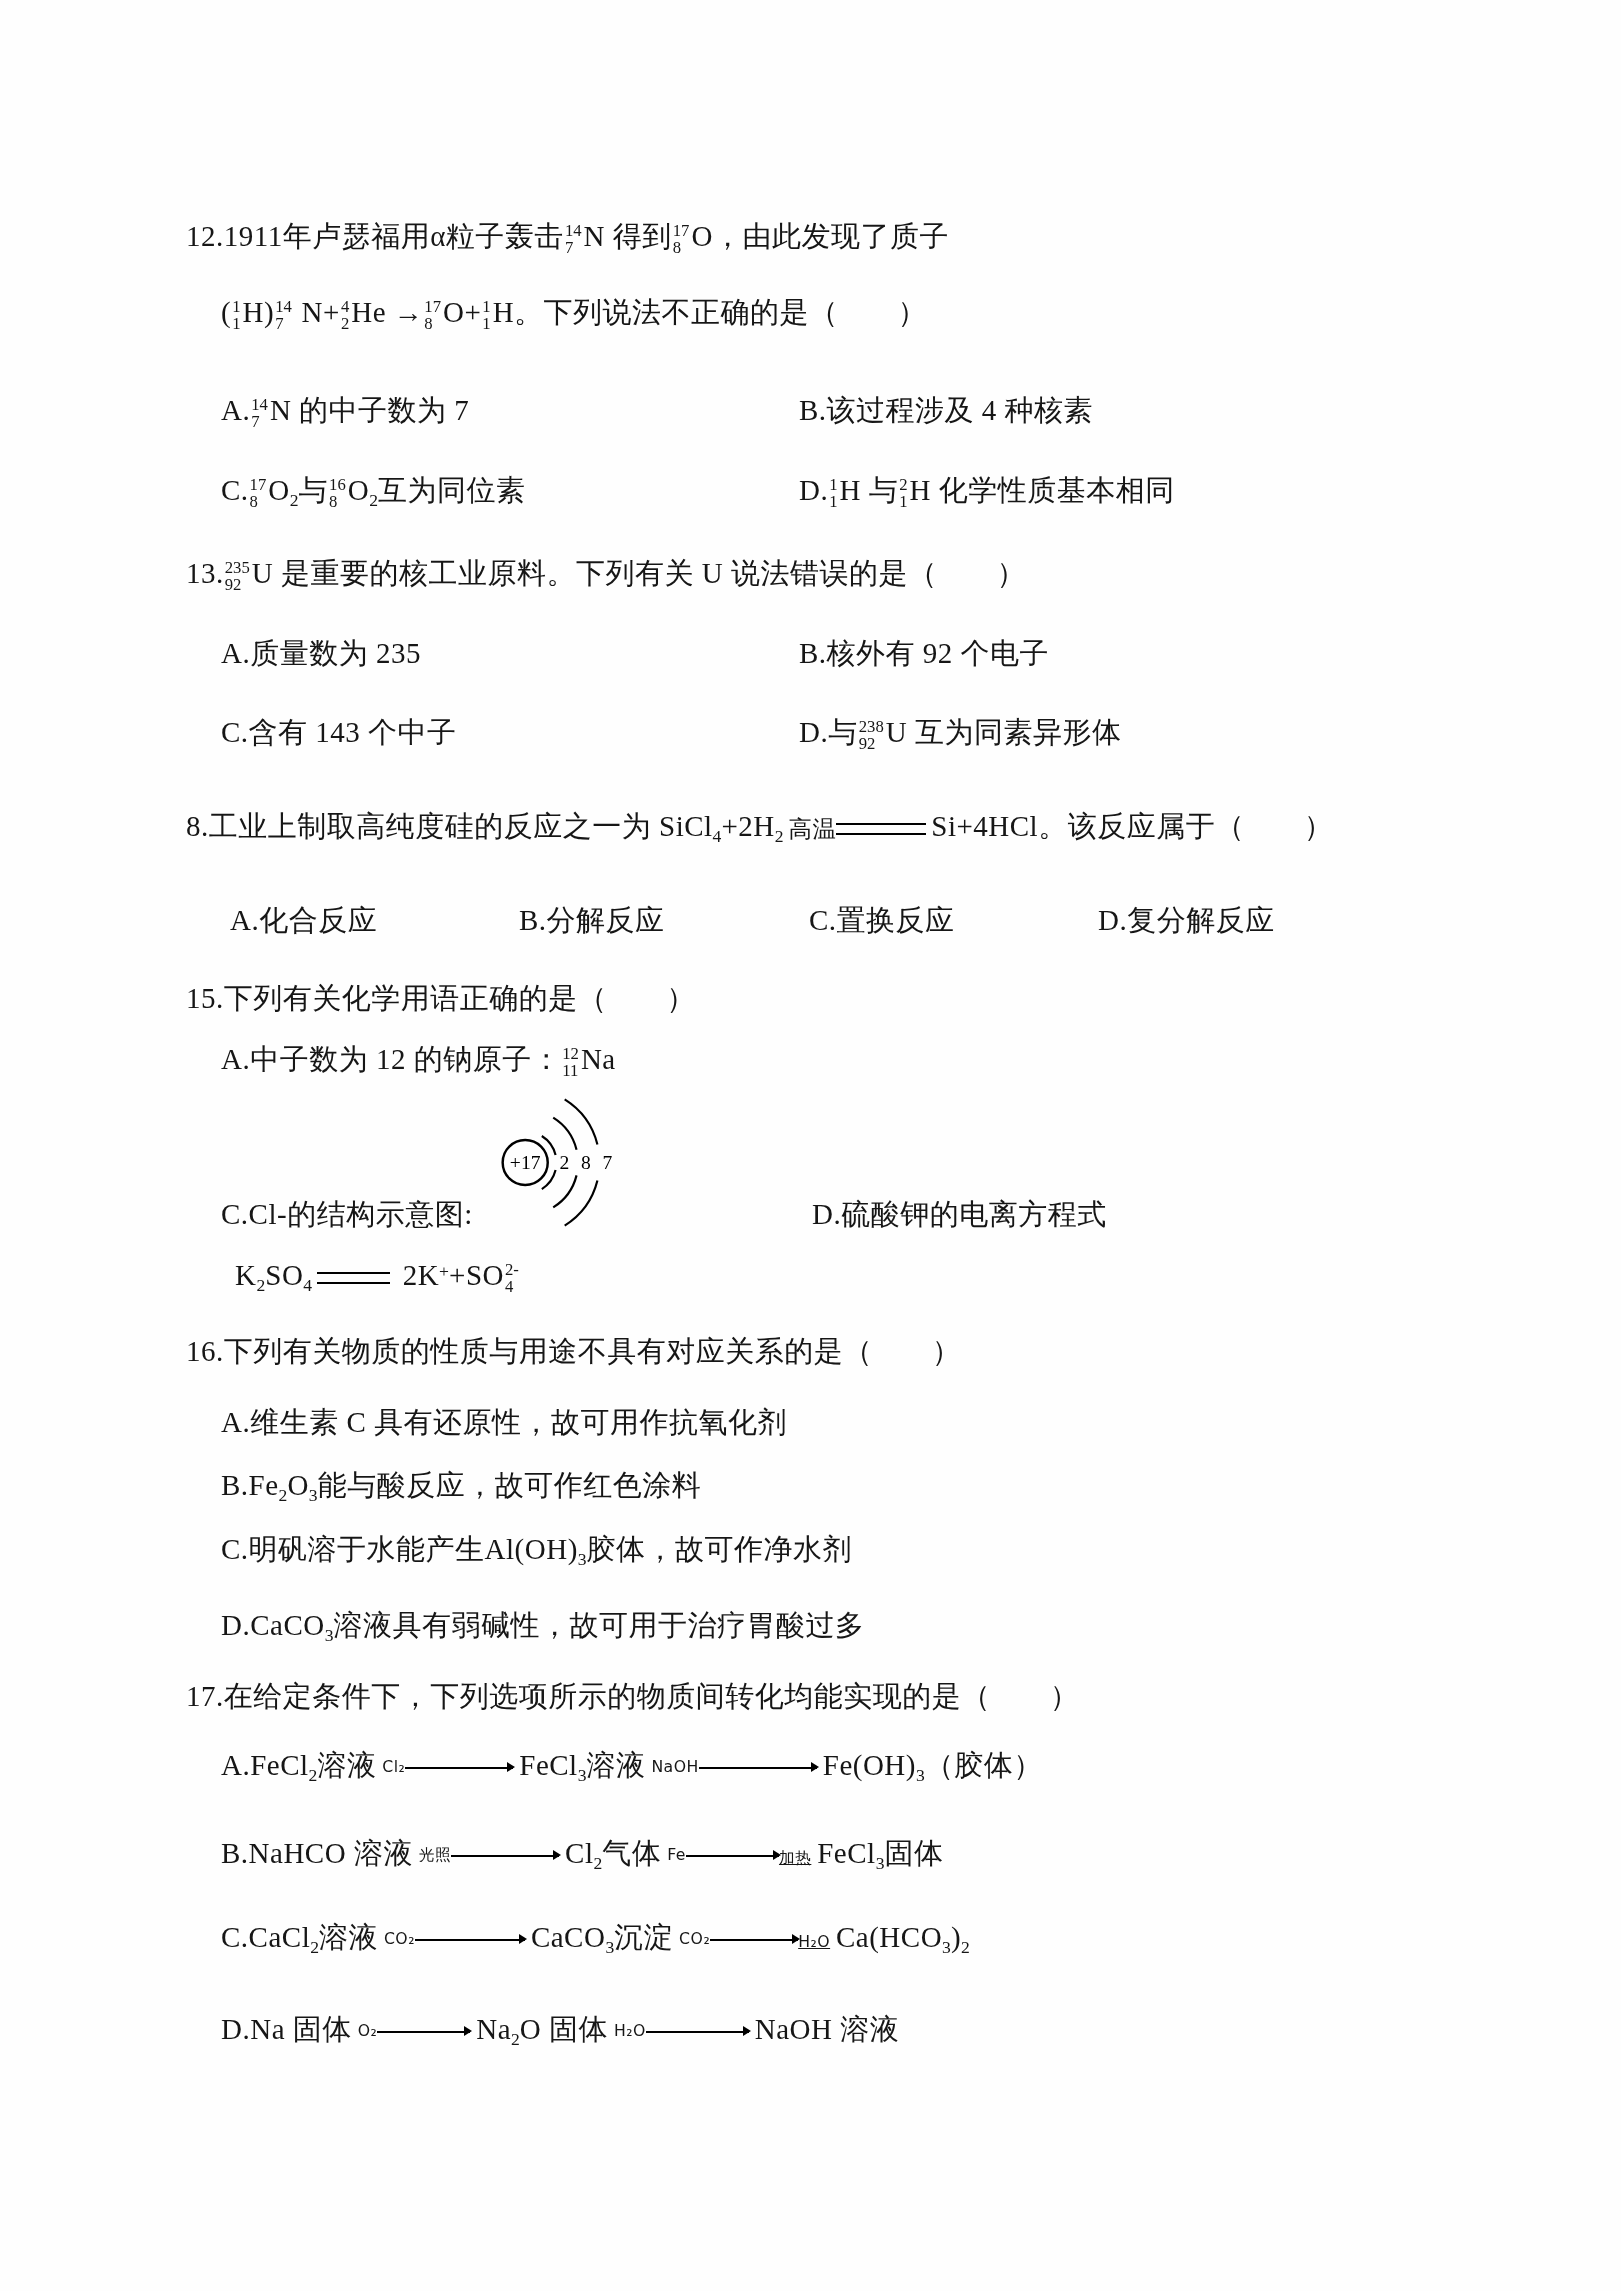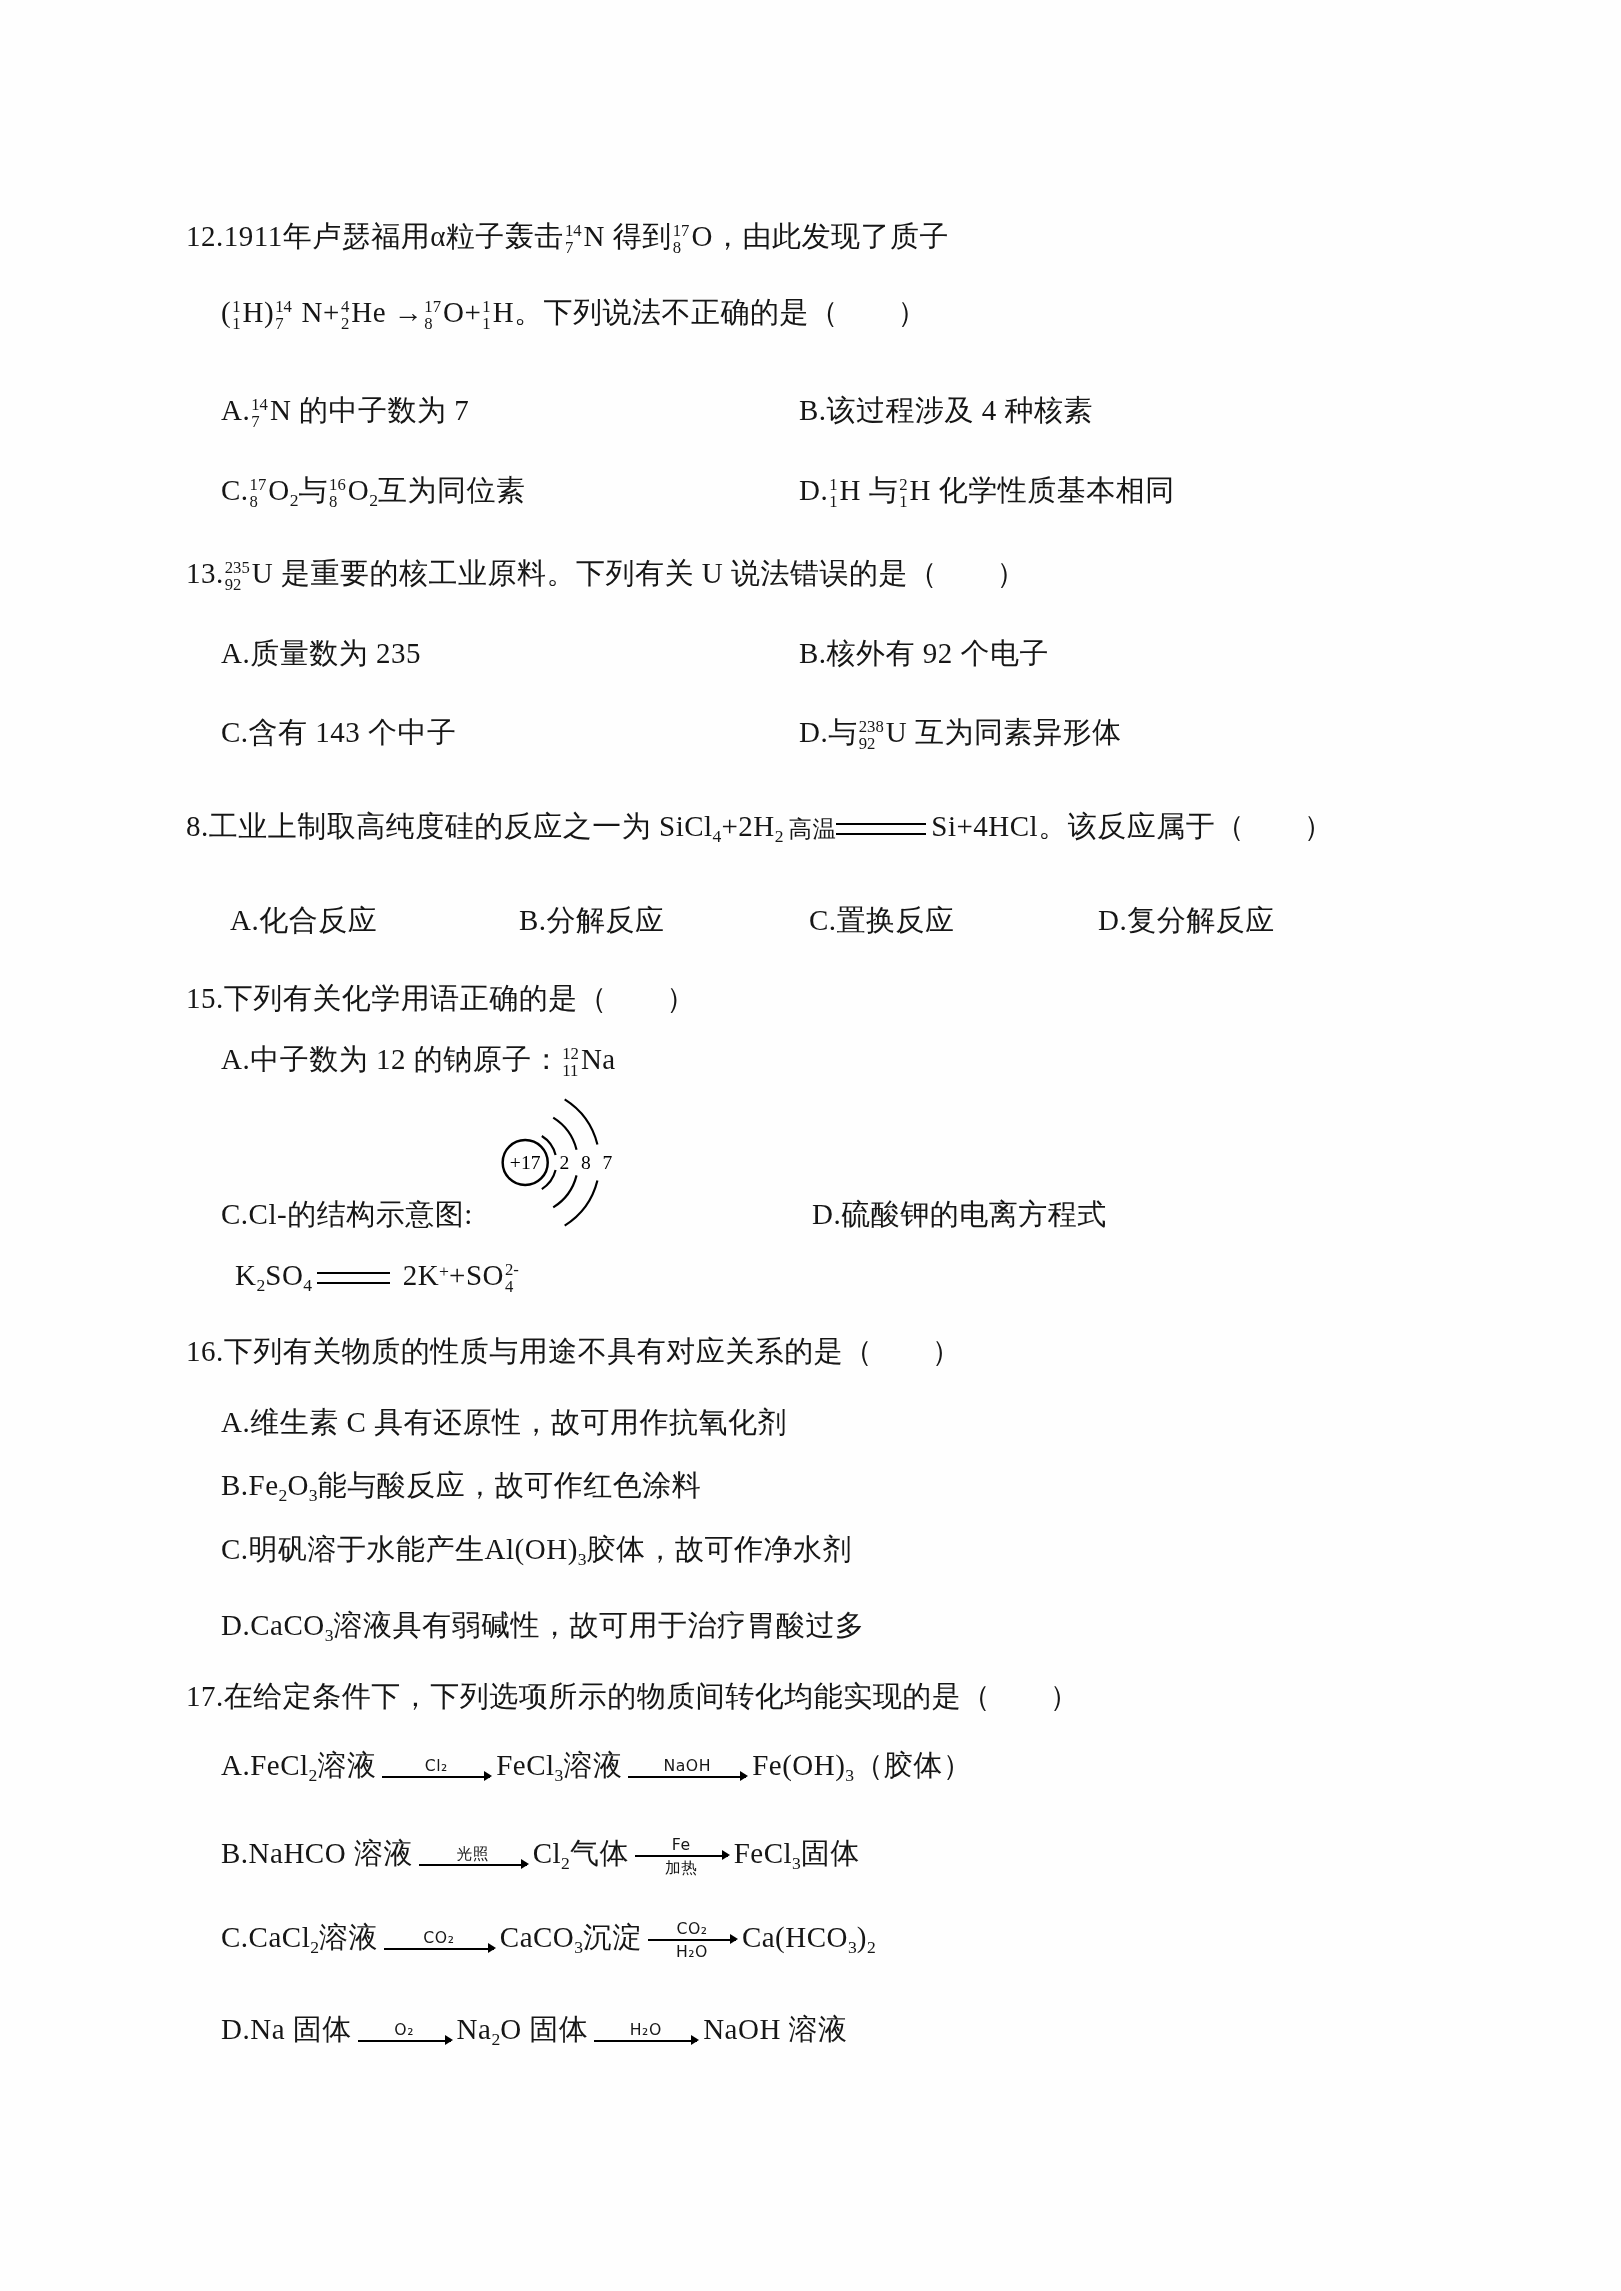--- a/index.html
+++ b/index.html
@@ -20,25 +20,25 @@
   }
   .txt{display:inline;}
   .sb{font-size:17.6px;vertical-align:-0.35em;letter-spacing:0;}
   .sp{font-size:17.6px;vertical-align:0.45em;letter-spacing:0;}
   .stk{
     display:inline-flex;flex-direction:column;justify-content:flex-start;
     vertical-align:middle;font-size:16.7px;line-height:1.02;
     text-align:left;margin:0 2px 0 1px;letter-spacing:0;
   }
   .arr{
-    display:inline-flex;flex-direction:column;align-items:center;
+    display:inline-flex;flex-direction:row;align-items:center;
     vertical-align:middle;margin:0 5.9px;line-height:1;
   }
   .arr .above{font-size:16.7px;margin-bottom:2px;font-family:"DejaVu Sans","Liberation Sans",sans-serif;font-size:15.7px;}
-  .arr .below{font-size:15.7px;margin-top:2.9px;font-family:"DejaVu Sans","Liberation Sans",sans-serif;}
+  .arr .below{font-size:15.7px;margin-top:2.9px;font-family:"DejaVu Sans","Liberation Sans",sans-serif;text-decoration:underline;}
   .arr .shaft{position:relative;height:2px;background:#000;}
   .arr .shaft::after{
     content:"";position:absolute;right:-2px;top:-4.9px;
     width:0;height:0;border:5.9px solid transparent;border-left:8.8px solid #000;border-right:0;
   }
   .deq{
     display:inline-flex;flex-direction:row;align-items:center;
     vertical-align:middle;margin:0 4.9px;line-height:1.05;
   }
   .deq .above{font-size:23.5px;}

